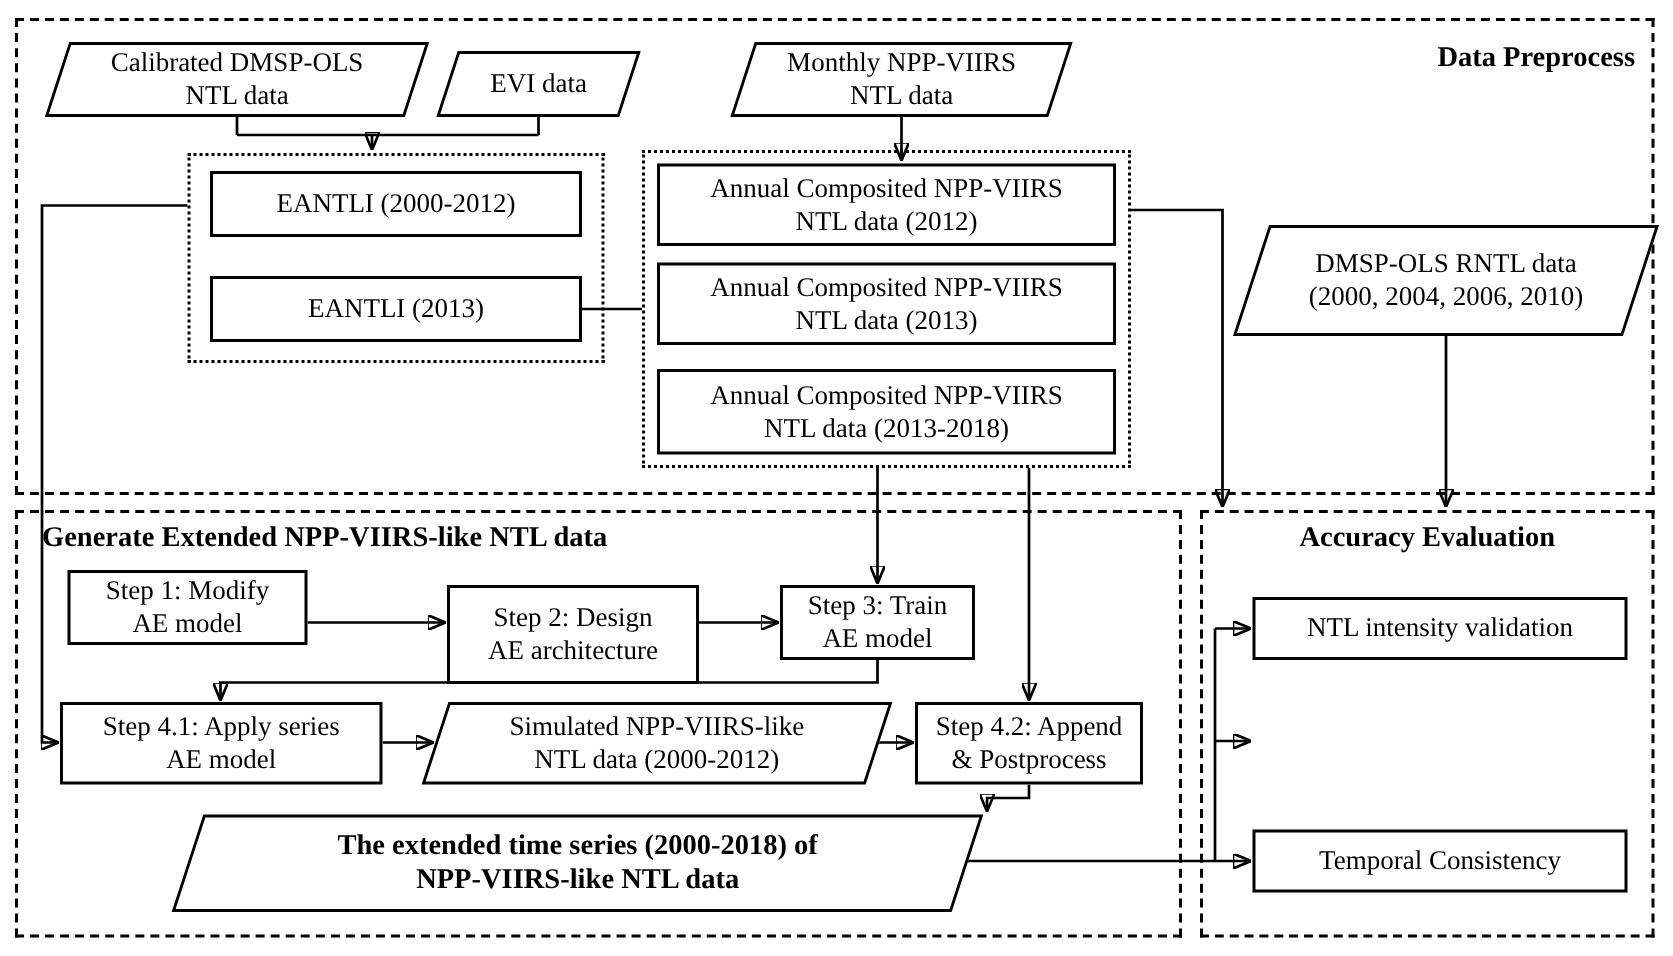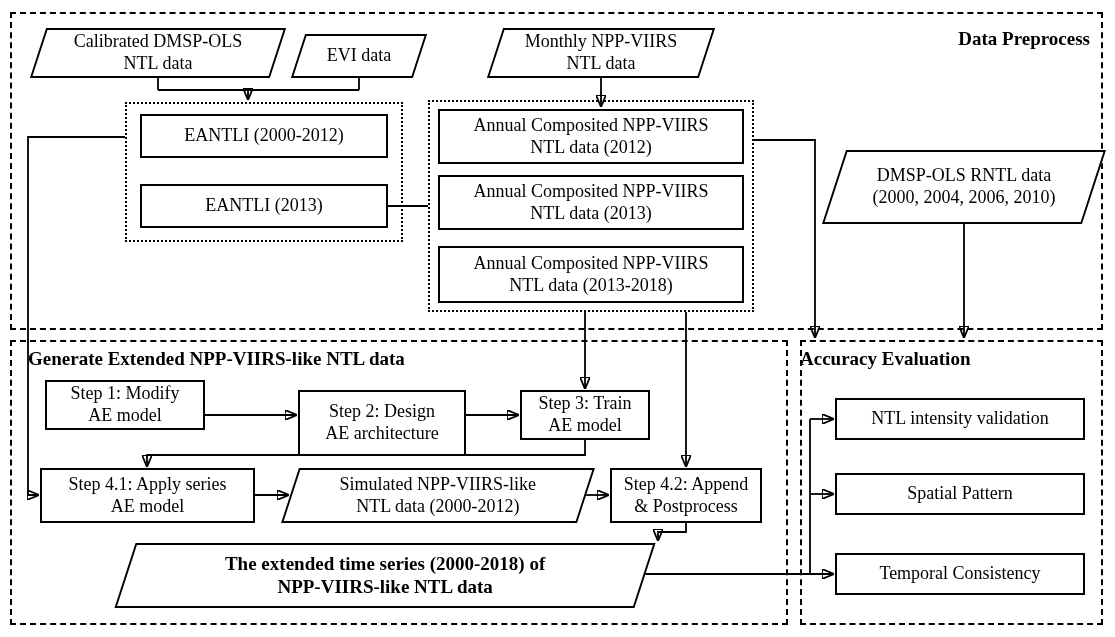--- a/index.html
+++ b/index.html
@@ -76,21 +76,21 @@
 <body>
 
 <div id="canvas">
 
   <div class="section" style="left:10px;top:12px;width:1093px;height:318px"></div>
   <div class="section" style="left:10px;top:340px;width:778px;height:285px"></div>
   <div class="section" style="left:800px;top:340px;width:303px;height:285px"></div>
 
   <div class="section-title" style="left:850px;top:28px;width:240px;text-align:right">Data Preprocess</div>
   <div class="section-title" style="left:28px;top:348px">Generate Extended NPP-VIIRS-like NTL data</div>
-  <div class="section-title" style="left:800px;top:348px;width:303px;text-align:left">Accuracy Evaluation</div>
+  <div class="section-title" style="left:800px;top:348px;width:303px;text-align:center">Accuracy Evaluation</div>
 
   <div class="group" style="left:125px;top:102px;width:278px;height:140px"></div>
   <div class="group" style="left:428px;top:100px;width:326px;height:212px"></div>
 
   <svg id="connectors" viewBox="0 0 1115 637" xmlns="http://www.w3.org/2000/svg">
     <defs>
       <marker id="arrow" markerUnits="userSpaceOnUse" markerWidth="12" markerHeight="10" refX="11" refY="5" orient="auto">
         <path d="M0,0 L12,5 L0,10 Z" fill="#000" stroke="none"></path>
       </marker>
     </defs>
@@ -193,20 +193,17 @@
 &amp; Postprocess</span>
   </div>
   <div class="node para bold" style="left:125px;top:543px;width:520px;height:65px">
     <span class="lbl unskew">The extended time series (2000-2018) of
 NPP-VIIRS-like NTL data</span>
   </div>
 
   <div class="node rect" style="left:835px;top:398px;width:250px;height:42px">
     <span class="lbl">NTL intensity validation</span>
   </div>
-  <div class="node rect" style="left:835px;top:473px;width:250px;height:42px">
-    <span class="lbl">Spatial Pattern</span>
-  </div>
   <div class="node rect" style="left:835px;top:553px;width:250px;height:42px">
     <span class="lbl">Temporal Consistency</span>
   </div>
 
 </div>
 
 </body></html>

